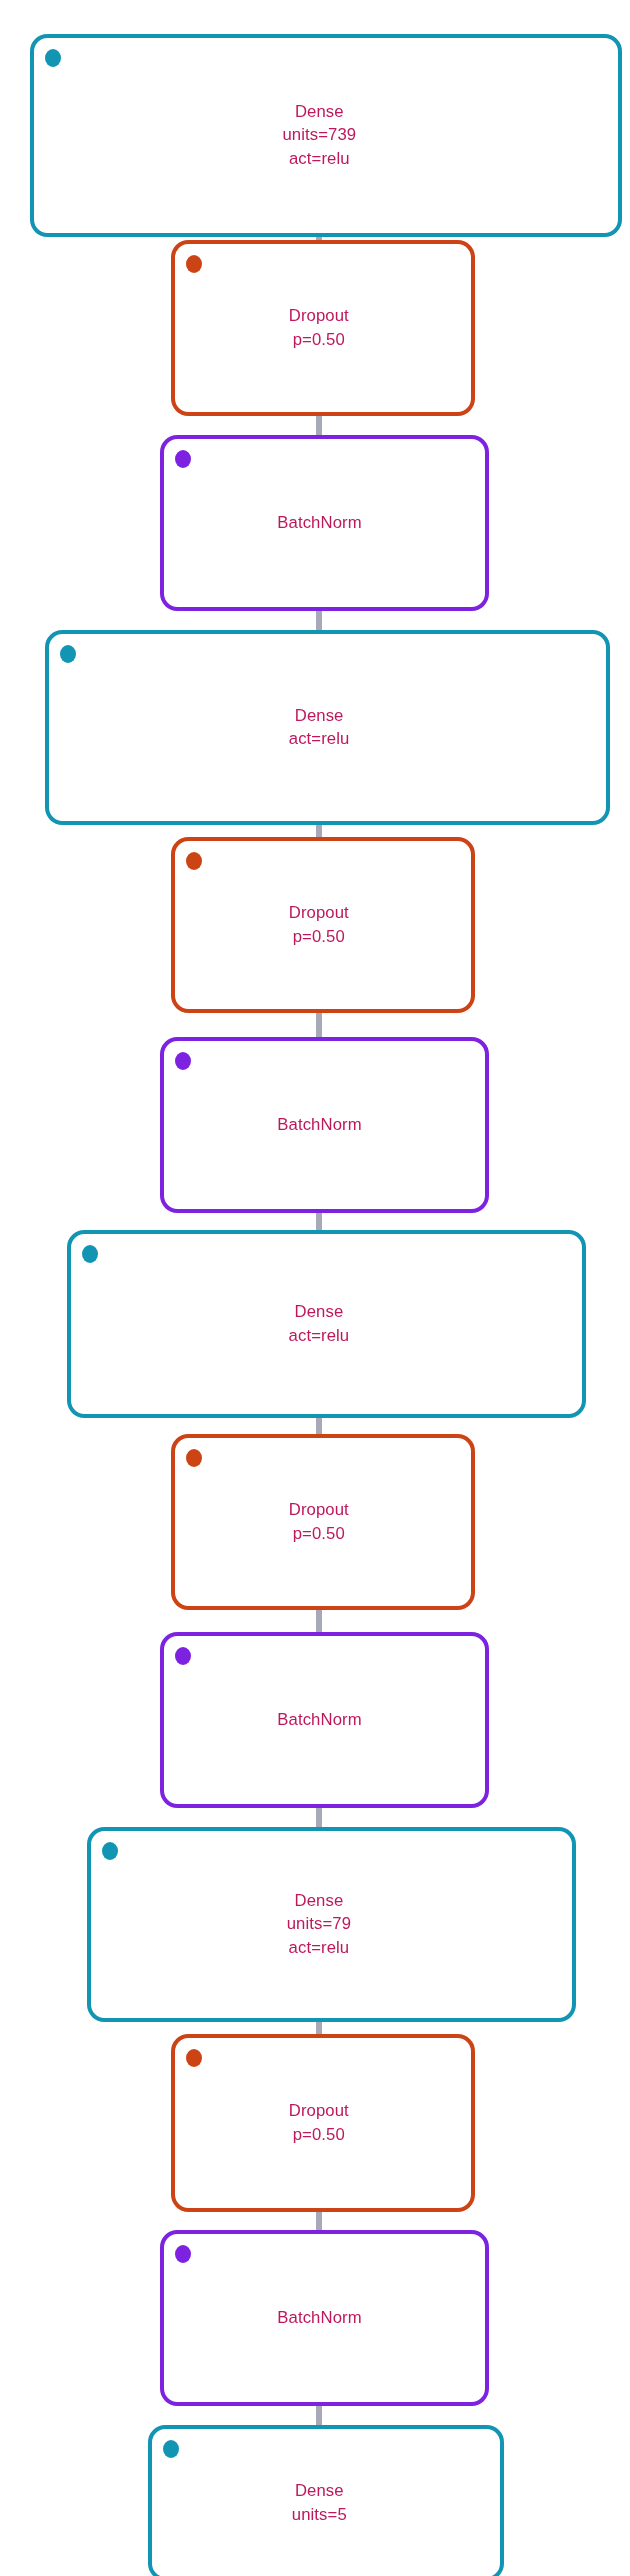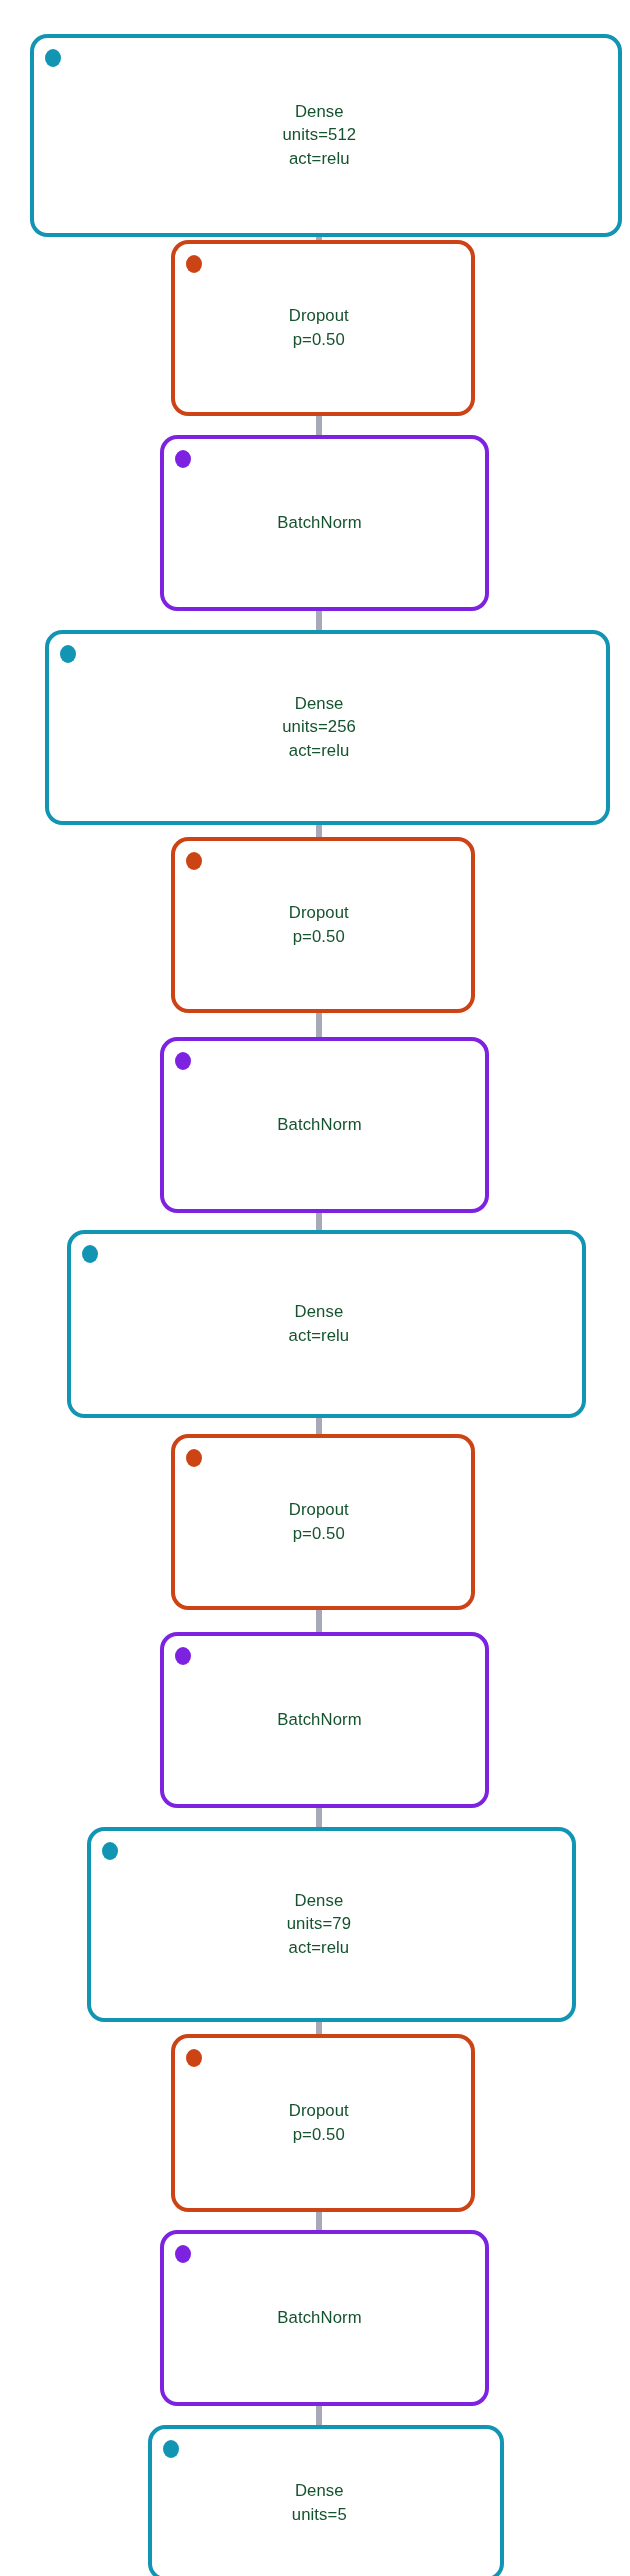--- a/index.html
+++ b/index.html
@@ -55,21 +55,21 @@
   .node.batchnorm .node-dot{ background:#7c22e0; }
 
   
   .node-label{
     position:absolute;
     left:0;
     top:50%;
     transform:translateY(-50%);
     width:100%;
     text-align:center;
-    color:#14532d;
+    color:#be185d;
     font-size:16.7px;
     line-height:1.42;
     font-weight:400;
     letter-spacing:0.1px;
     white-space:nowrap;
     pointer-events:none;
   }
   .node-label .ln{ display:block; }
 </style>
 </head>
@@ -88,42 +88,41 @@
       <div class="connector" style="left: 316px; top: 1776px; height: 79px;"></div>
       <div class="connector" style="left: 316px; top: 1990px; height: 72px;"></div>
       <div class="connector" style="left: 316px; top: 2178px; height: 81px;"></div>
       <div class="connector" style="left: 316px; top: 2375px; height: 79px;"></div>
     </div>
   <div id="node-layer">
       <div class="node dense" style="left: 30px; top: 34px; width: 592px; height: 203px;">
         <span class="node-dot"></span>
         <div class="node-label" style="transform: translateY(-50%) translateX(-6.7px);">
           <span class="ln">Dense</span>
-          <span class="ln">units=512</span>
+          <span class="ln">units=739</span>
           <span class="ln">act=relu</span>
         </div>
       </div>
       <div class="node dropout" style="left: 171px; top: 240px; width: 304px; height: 176px;">
         <span class="node-dot"></span>
         <div class="node-label" style="transform: translateY(-50%) translateX(-4.2px);">
           <span class="ln">Dropout</span>
           <span class="ln">p=0.50</span>
         </div>
       </div>
       <div class="node batchnorm" style="left: 160px; top: 435px; width: 329px; height: 176px;">
         <span class="node-dot"></span>
         <div class="node-label" style="transform: translateY(-50%) translateX(-5px);">
           <span class="ln">BatchNorm</span>
         </div>
       </div>
       <div class="node dense" style="left: 45px; top: 630px; width: 565px; height: 195px;">
         <span class="node-dot"></span>
         <div class="node-label" style="transform: translateY(-50%) translateX(-8.4px);">
           <span class="ln">Dense</span>
-          <span class="ln">units=256</span>
           <span class="ln">act=relu</span>
         </div>
       </div>
       <div class="node dropout" style="left: 171px; top: 837px; width: 304px; height: 176px;">
         <span class="node-dot"></span>
         <div class="node-label" style="transform: translateY(-50%) translateX(-4.2px);">
           <span class="ln">Dropout</span>
           <span class="ln">p=0.50</span>
         </div>
       </div>

